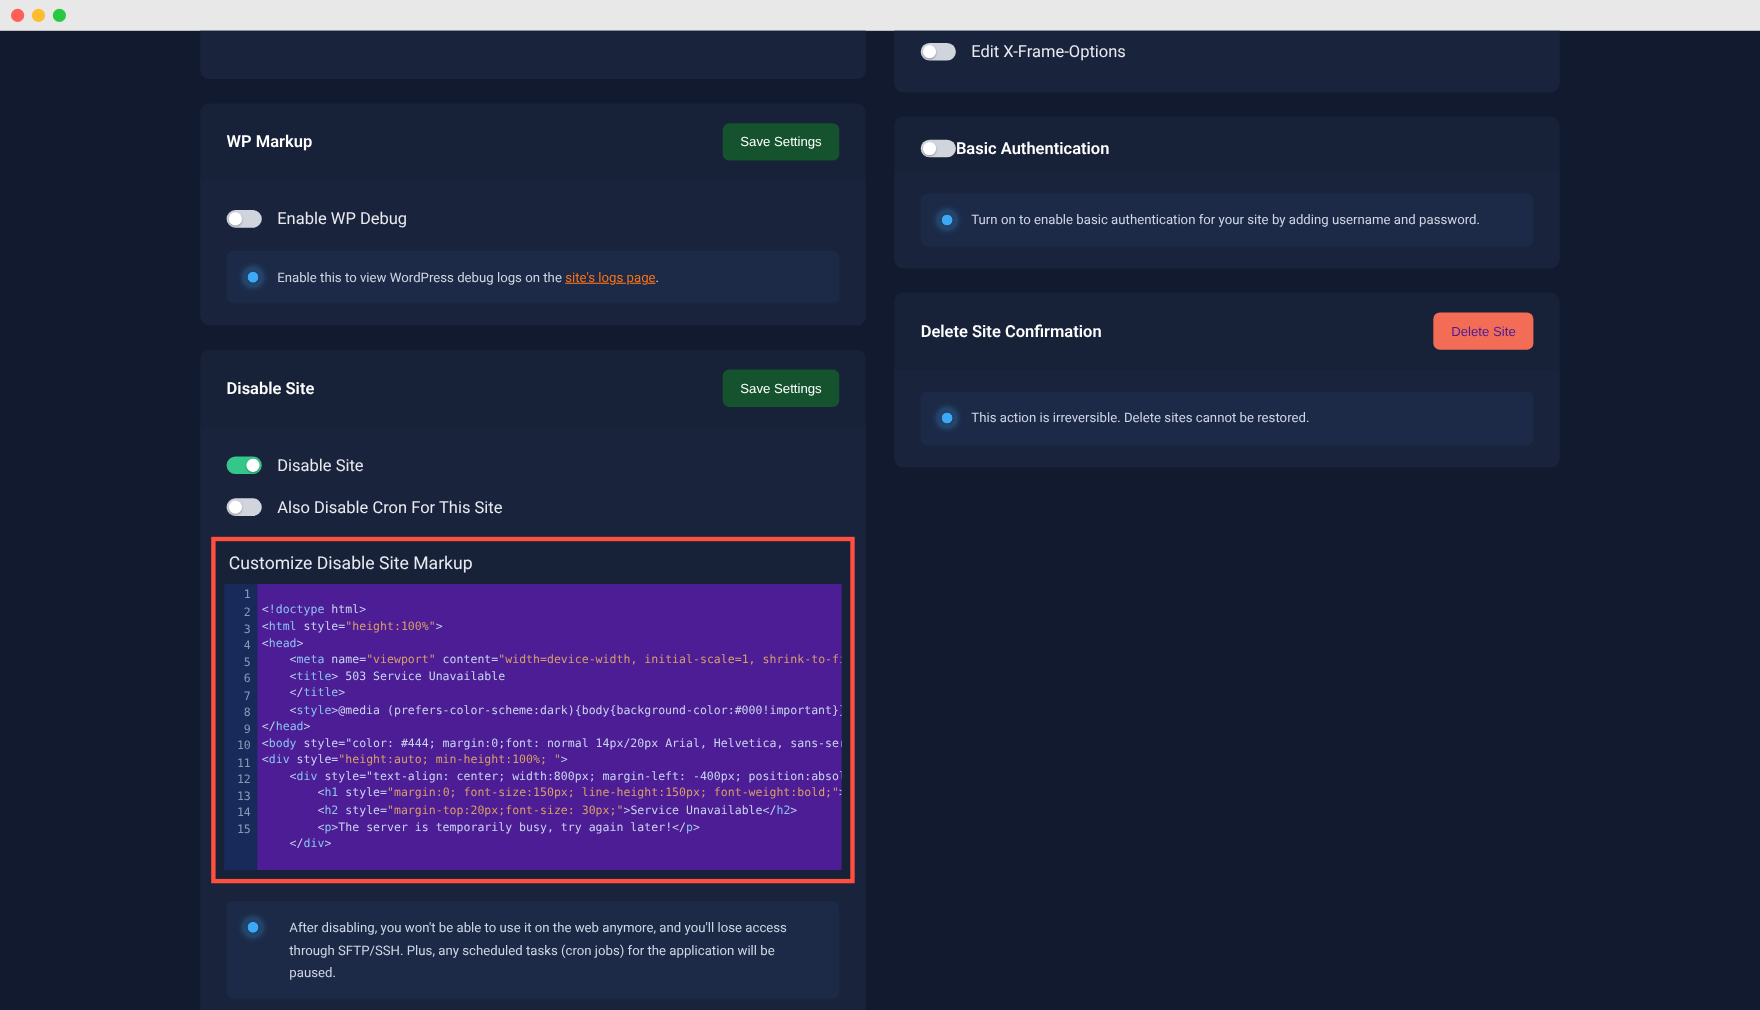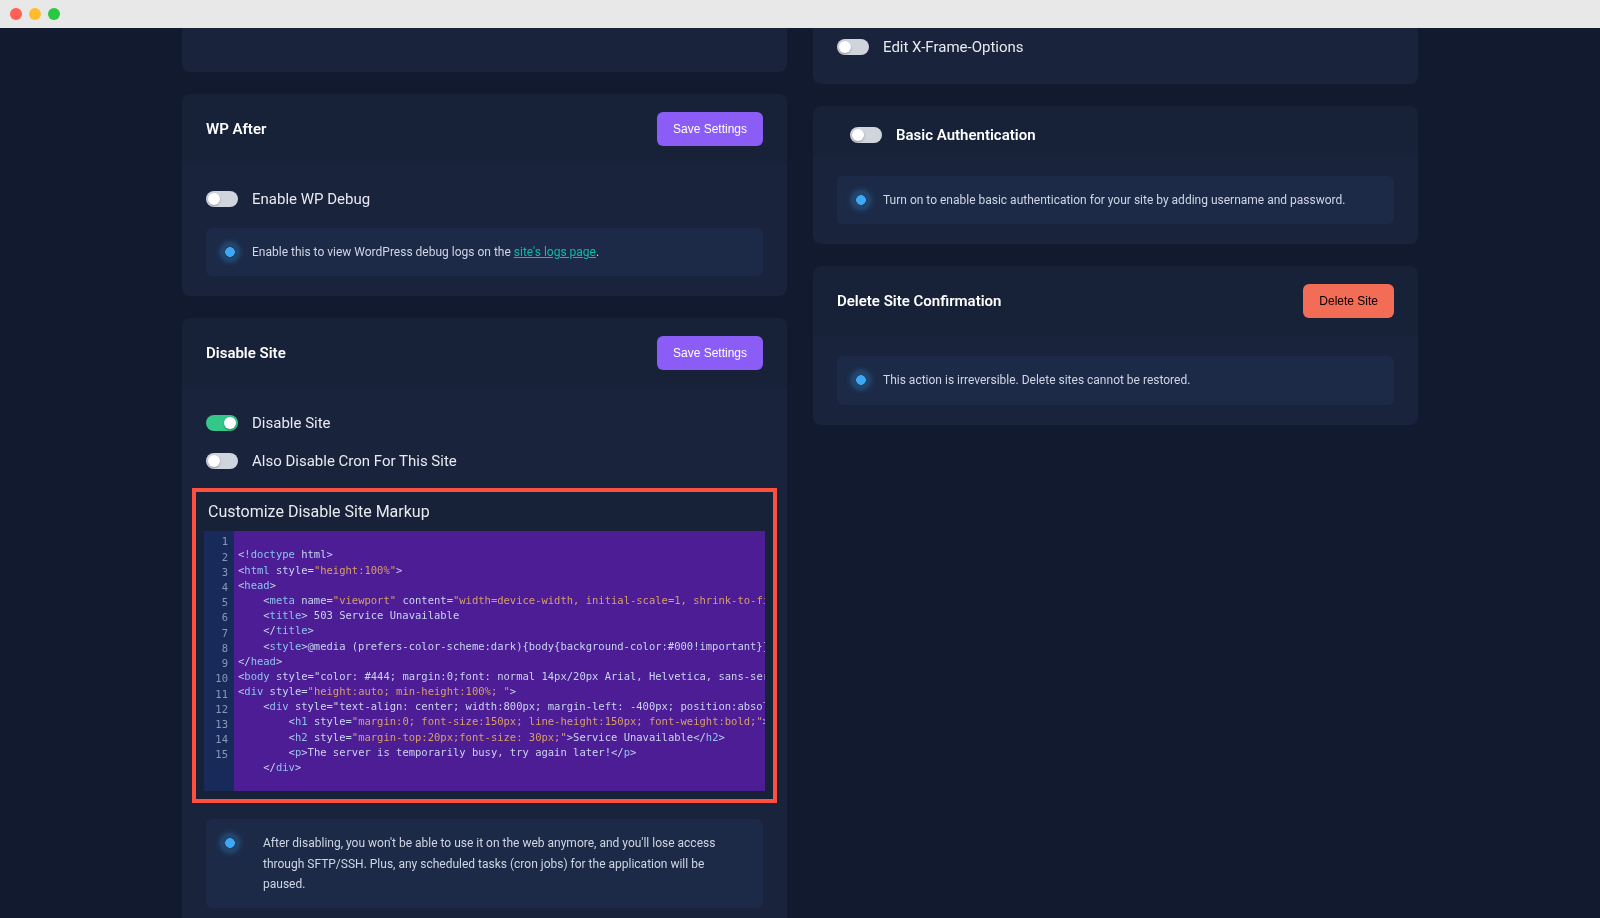--- a/index.html
+++ b/index.html
@@ -50,22 +50,22 @@
       color: #fff;
     }
     .btn {
       border: none;
       border-radius: 6px;
       padding: 10px 16px;
       font-size: 12px;
       font-weight: 500;
       cursor: pointer;
     }
-    .btn-green { background: #8b5cf6; color: #fff; }
-    .btn-red { background: #f36c55; color: #000000; }
+    .btn-green { background: #14532d; color: #fff; }
+    .btn-red { background: #f36c55; color: #4c1d95; }
     .card-body {
       background: #19233c;
       padding: 20px 24px;
       border-radius: 0 0 8px 8px;
     }
     .card-body-partial-top {
       padding: 4px 24px 22px 24px;
     }
     .toggle-row {
       display: flex;
@@ -113,21 +113,21 @@
       flex-shrink: 0;
       position: relative;
       margin-top: 2px;
       box-shadow: 0 0 6px 1px rgba(61,169,246,0.45);
     }
     .info-text {
       font-size: 12px;
       color: #cfd6e4;
       line-height: 1.7;
     }
-    .info-text a { color: #14b8a6; text-decoration: underline; }
+    .info-text a { color: #f97316; text-decoration: underline; }
     .code-editor-wrap {
       border: 4px solid #ff4f3f;
       background: #172138;
       padding: 0;
       margin: 0 -4px;
     }
     .code-editor {
       background: #182a5a;
       font-family: "Menlo", "Consolas", monospace;
       font-size: 10.5px;
@@ -173,21 +173,21 @@
 <div class="content-wrap">
 
   <div class="column-left">
 
     <div class="card" style="border-top-left-radius:0;border-top-right-radius:0;">
       <div class="card-body card-body-partial-top" style="min-height:44px;"></div>
     </div>
 
     <div class="card">
       <div class="card-header">
-        <div class="card-title">WP After</div>
+        <div class="card-title">WP Markup</div>
         <button class="btn btn-green">Save Settings</button>
       </div>
       <div class="card-body">
         <div class="toggle-row">
           <div class="toggle">
               <div class="toggle-knob"></div>
             </div>
           <span class="toggle-label">Enable WP Debug</span>
         </div>
         <div class="info-box">
@@ -259,21 +259,21 @@
           <div class="toggle">
               <div class="toggle-knob"></div>
             </div>
           <span class="toggle-label">Edit X-Frame-Options</span>
         </div>
       </div>
     </div>
 
     <div class="card">
       <div class="card-header" style="padding-top:20px; padding-bottom:12px;">
-        <div style="display:flex;align-items:center;gap:14px;margin-left:13px;">
+        <div style="display:flex;align-items:center;">
           <div class="toggle">
               <div class="toggle-knob"></div>
             </div>
           <div class="card-title">Basic Authentication</div>
         </div>
       </div>
       <div class="card-body">
         <div class="info-box" style="margin-top:0;">
           <div class="info-icon"></div>
           <div class="info-text">Turn on to enable basic authentication for your site by adding username and password.</div>

